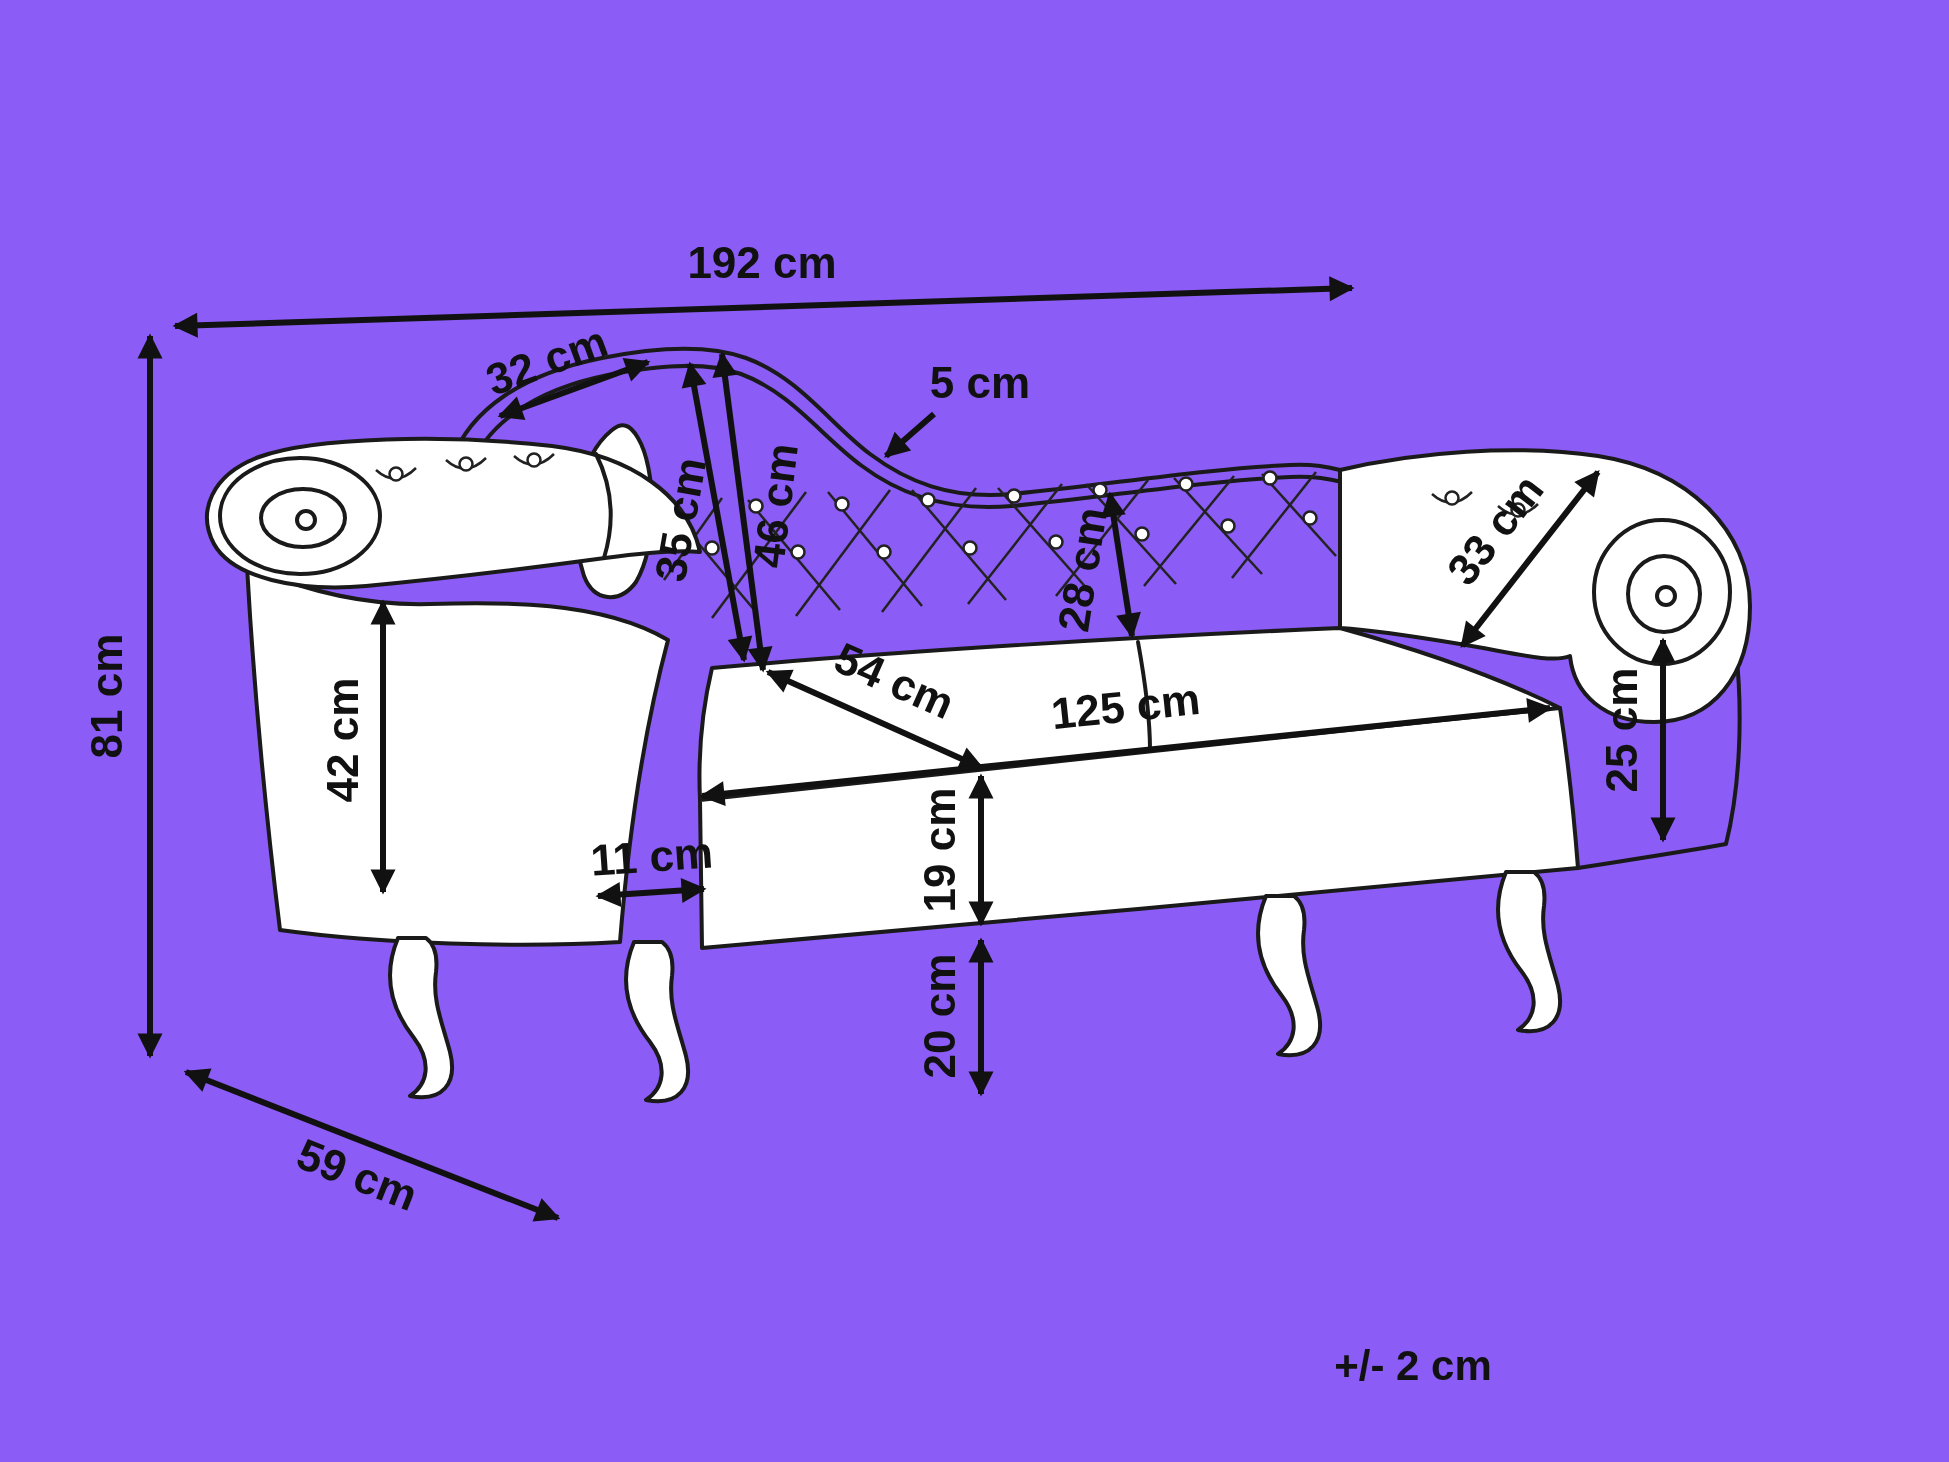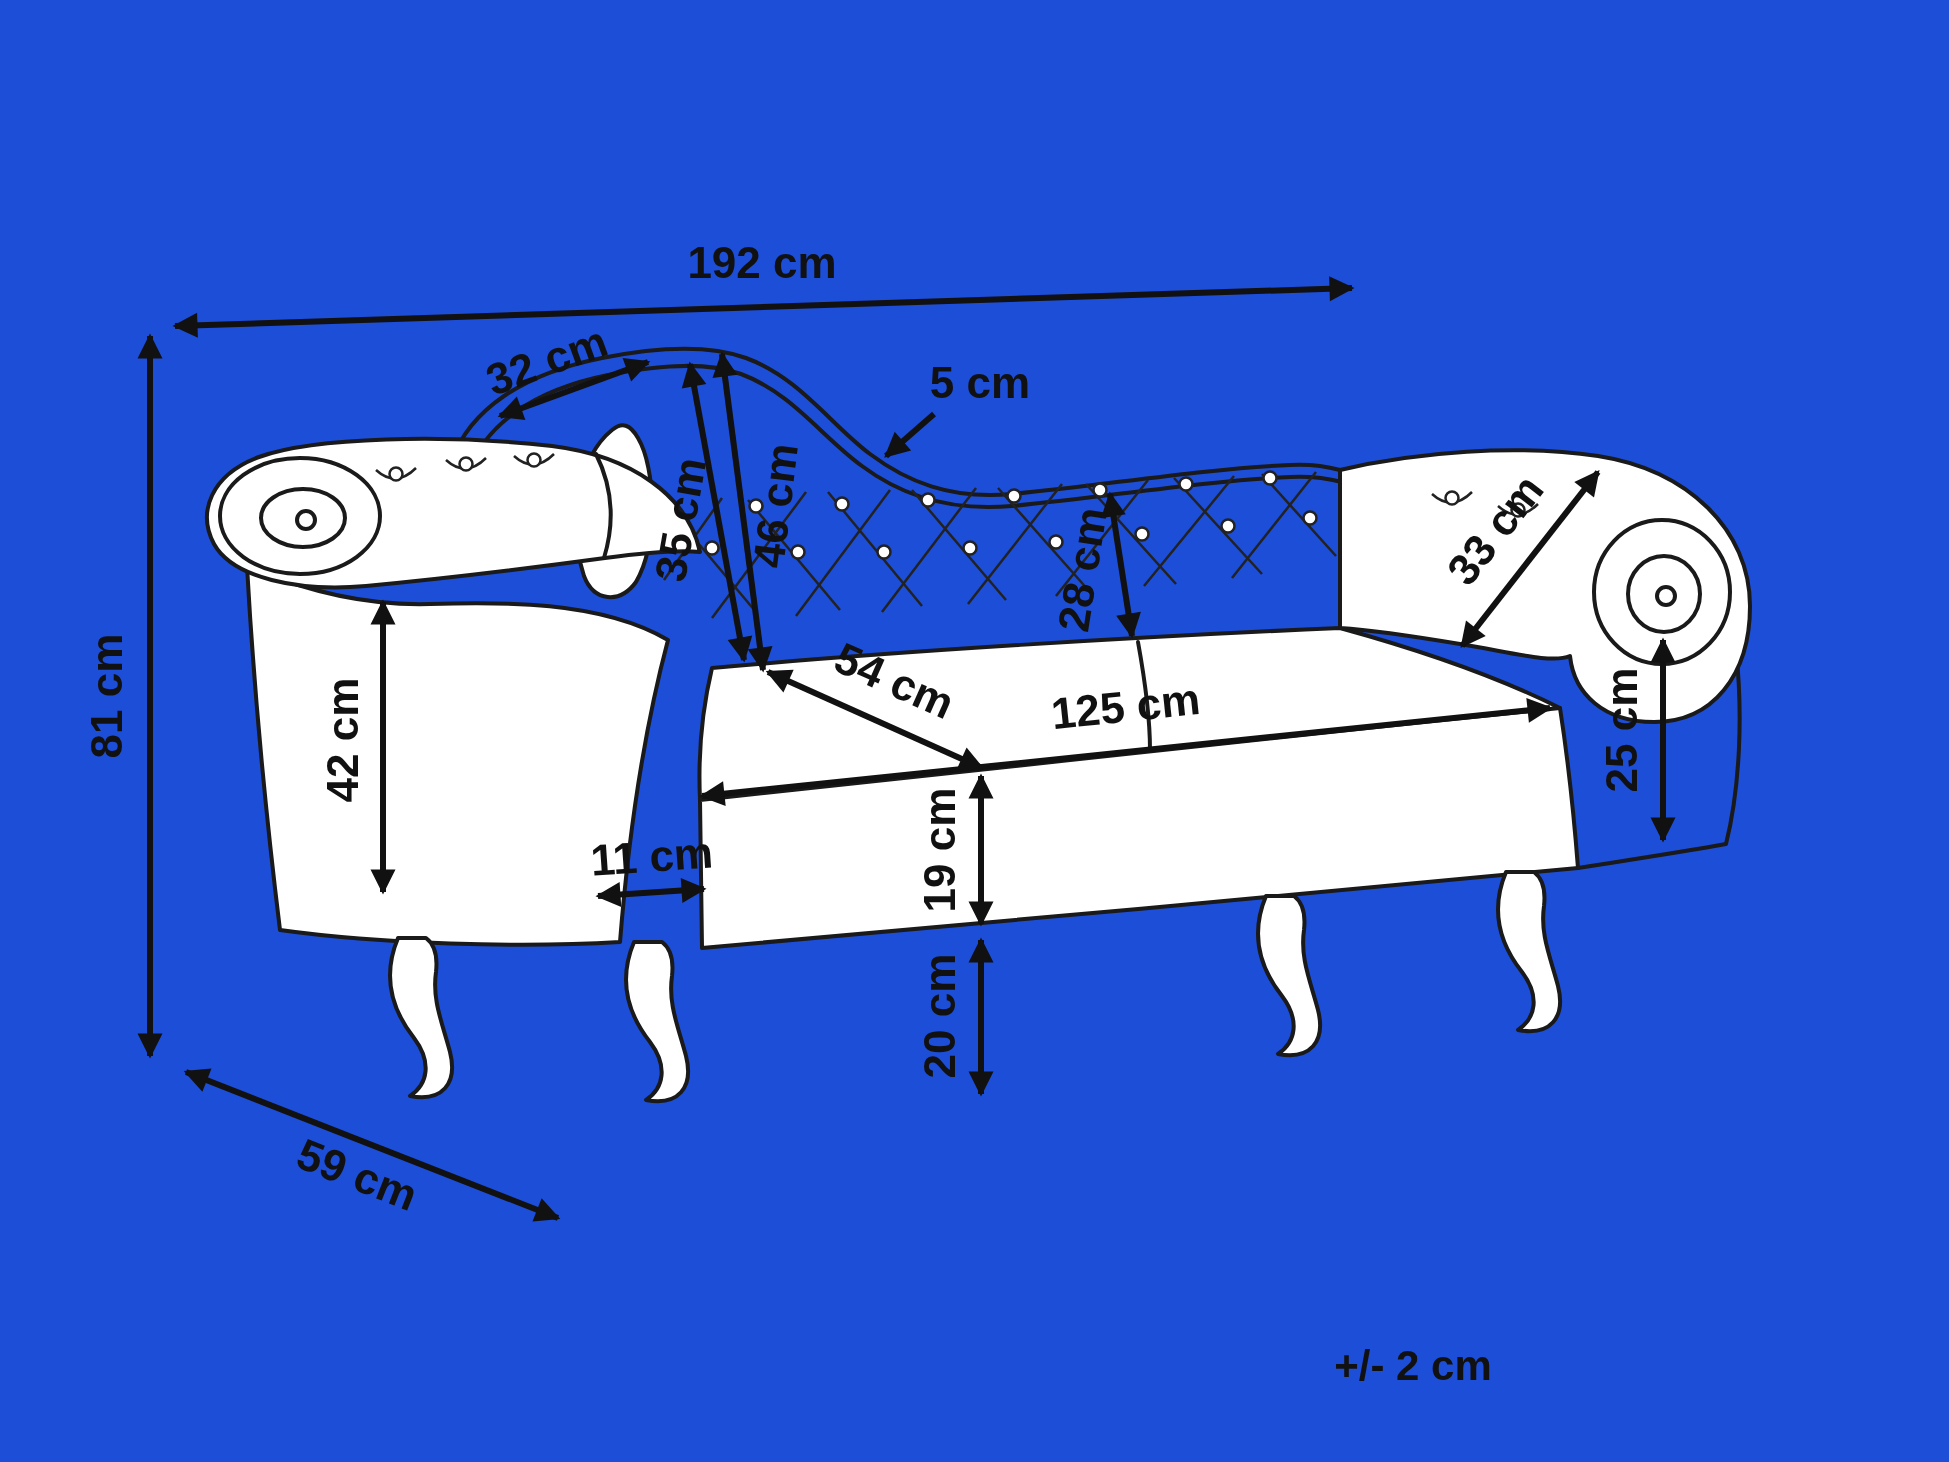--- a/index.html
+++ b/index.html
@@ -1,17 +1,17 @@
 <!DOCTYPE html>
 <html><head>
 <meta charset="utf-8">
 <style>
   html,body{margin:0;padding:0;background:#ffffff;}
   .canvas{
-    width:1949px;height:1462px;position:relative;background:#1d4ed8;
+    width:1949px;height:1462px;position:relative;background:#8b5cf6;
     font-family:"Liberation Sans", sans-serif;overflow:hidden;
   }
   svg{display:block;}
   .outline{fill:none;stroke:#1a1a1a;stroke-width:4;stroke-linecap:round;stroke-linejoin:round;}
   .fillw{fill:#ffffff;stroke:#1a1a1a;stroke-width:4;stroke-linecap:round;stroke-linejoin:round;}
   .tuft{fill:none;stroke:#222222;stroke-width:2.5;}
   .btn{fill:#ffffff;stroke:#222222;stroke-width:2.5;}
   .dim line{stroke:#111111;stroke-width:6;}
   .dim text{font-family:"Liberation Sans", sans-serif;font-weight:700;font-size:44px;fill:#111111;text-anchor:middle;dominant-baseline:middle;}
   .note{font-family:"Liberation Sans", sans-serif;font-weight:700;font-size:42px;fill:#111111;text-anchor:middle;dominant-baseline:middle;}

